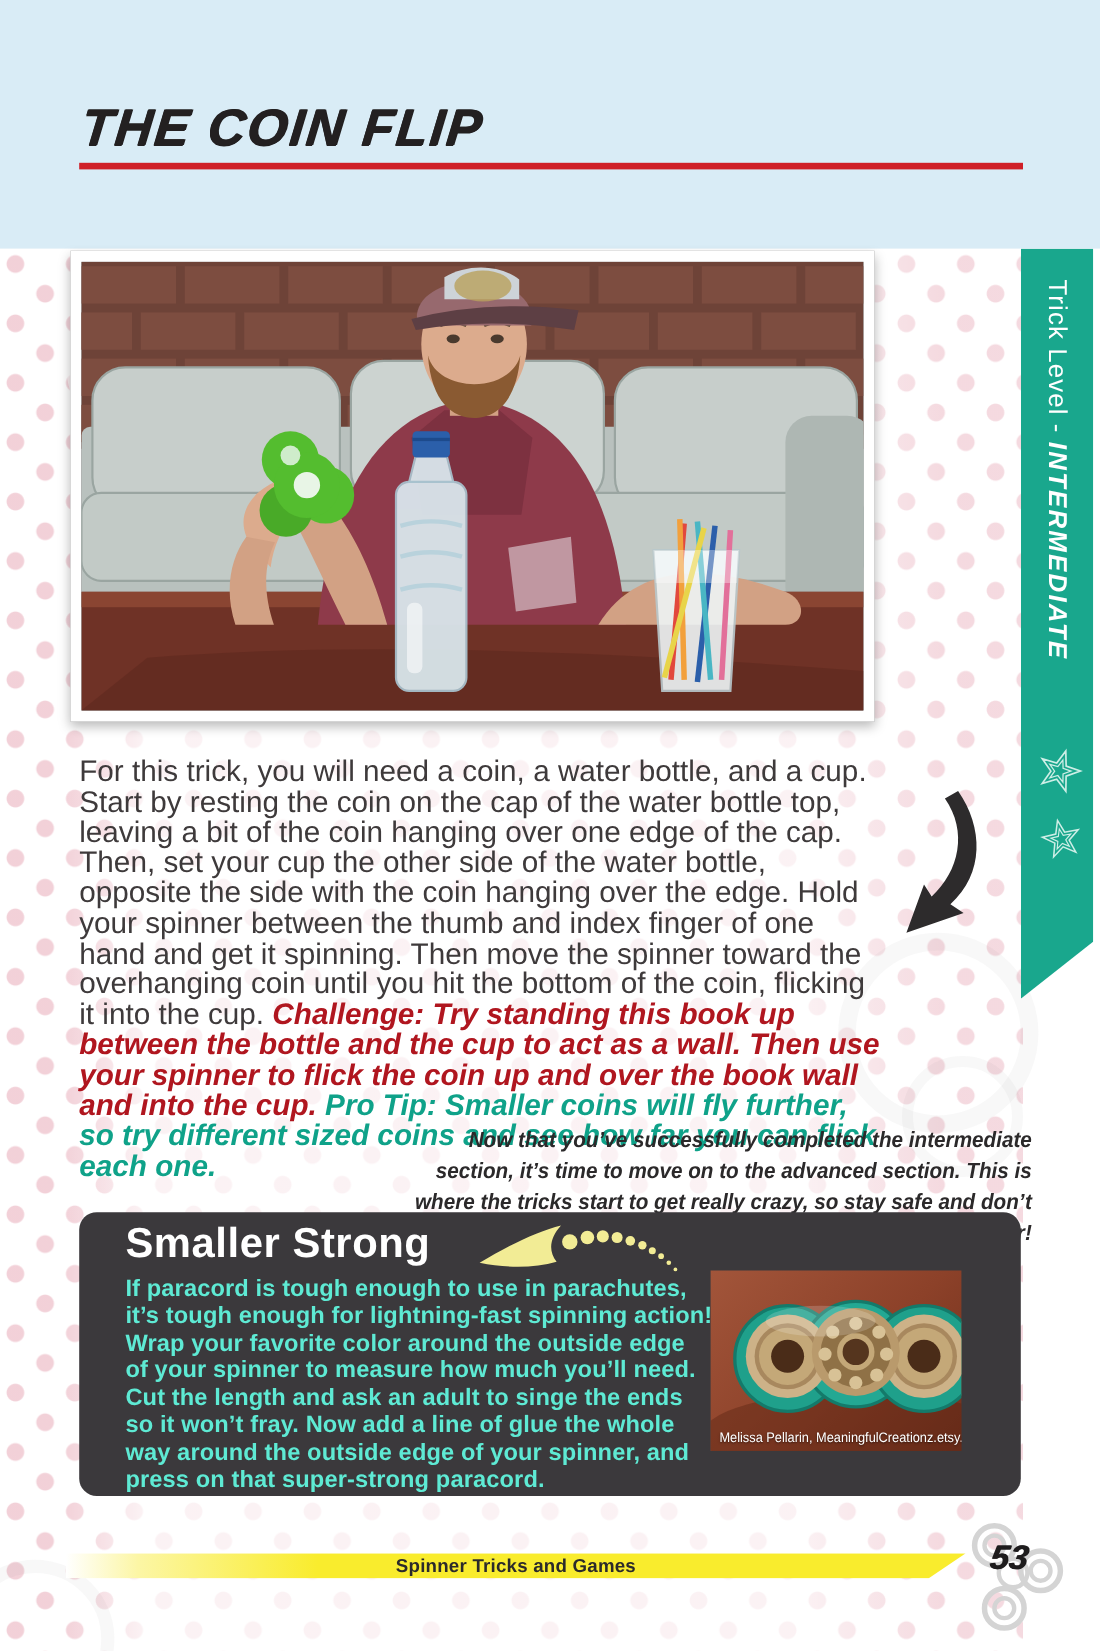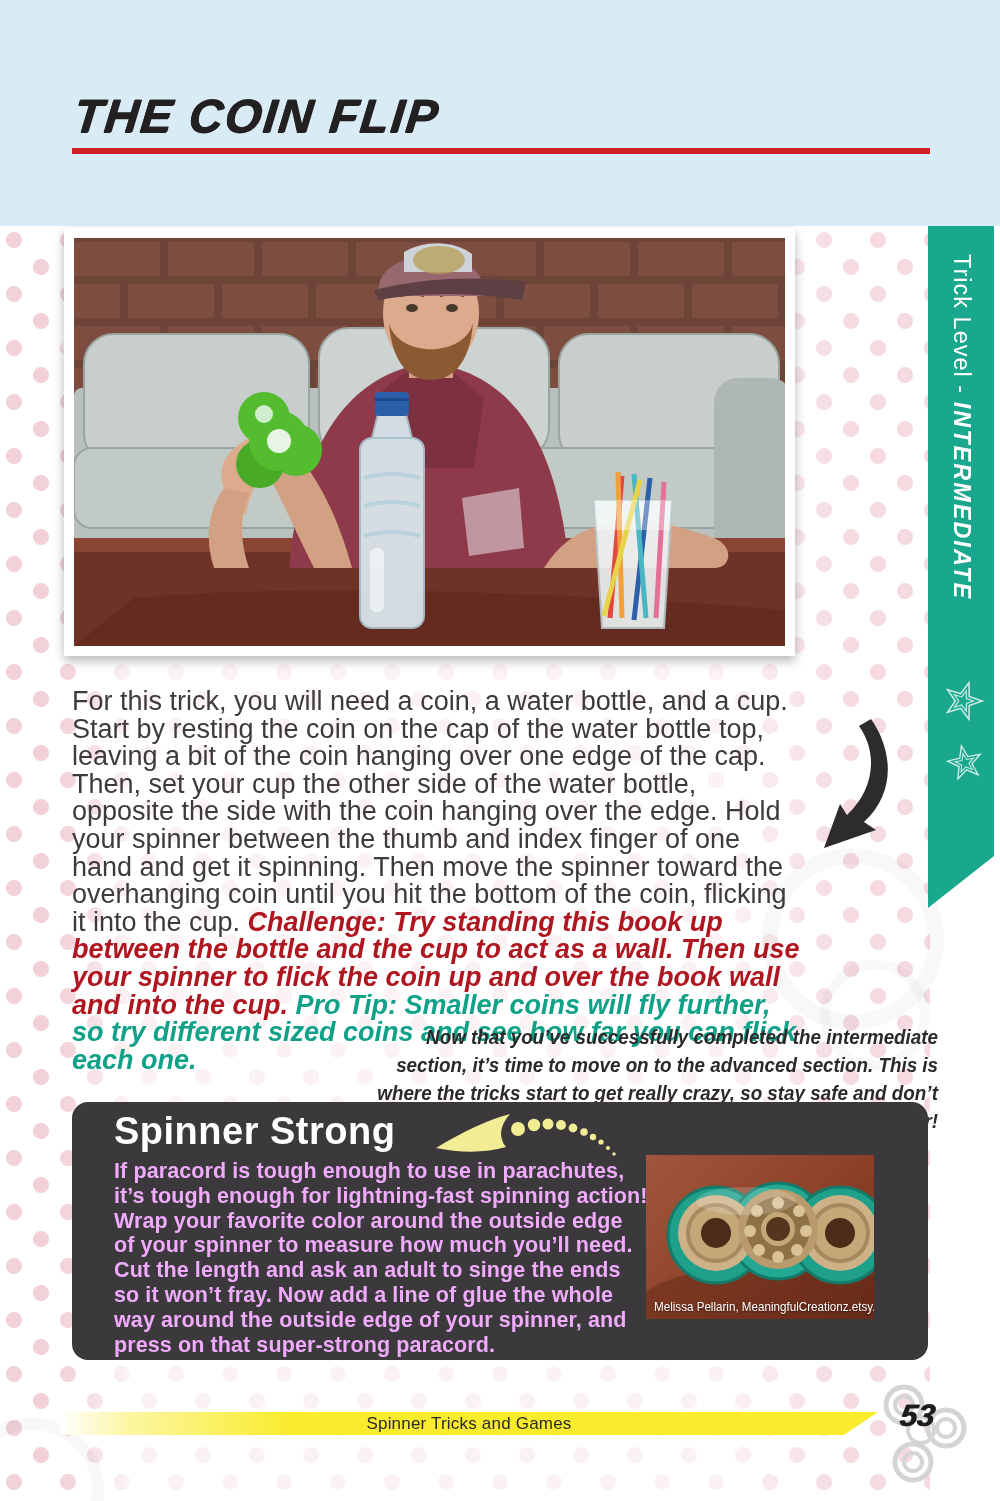--- a/index.html
+++ b/index.html
@@ -69,39 +69,39 @@
     position:absolute;left:72px;top:1102px;width:856px;height:258px;z-index:3;
     background:#3b393c;border-radius:16px;
   }
   .callout-title{
     position:absolute;left:42px;top:8px;font-size:38px;font-weight:bold;color:#ffffff;
     letter-spacing:.5px;white-space:nowrap;
   }
   .callout-deco{position:absolute;left:362px;top:10px;}
   .callout-body{
     position:absolute;left:42px;top:57px;width:534px;
-    font-size:21.5px;line-height:24.8px;font-weight:bold;color:#f0abfc;letter-spacing:.1px;
+    font-size:21.5px;line-height:24.8px;font-weight:bold;color:#5eead4;letter-spacing:.1px;
   }
   .callout-photo{
     position:absolute;left:574px;top:53px;width:228px;height:164px;overflow:hidden;
     background:linear-gradient(135deg,#a2553a 0%,#8c4129 55%,#6f2f1c 100%);
   }
   .photo-credit{
     position:absolute;left:8px;bottom:5px;color:#ffffff;font-size:12.5px;
     text-shadow:0 1px 2px rgba(0,0,0,.6);transform:scaleX(.93);transform-origin:left bottom;white-space:nowrap;
   }
   
   .footer-bar{
     position:absolute;left:60px;top:1412px;width:818px;height:23px;z-index:3;
     background:linear-gradient(to right,#ffffff 0%,#fcf6a5 8%,#f9ec2d 28%,#f9ec2d 100%);
     clip-path:polygon(0 0,100% 0,calc(100% - 34px) 100%,0 100%);
   }
   .footer-label{
     position:absolute;left:0;top:0;width:100%;text-align:center;line-height:23px;
-    font-size:17px;color:#2b2a2b;letter-spacing:.2px;
+    font-size:17px;color:#2b2a2b;letter-spacing:.2px;font-weight:bold;
   }
   .page-spinner{position:absolute;left:866px;top:1378px;z-index:4;}
   .page-num{
     position:absolute;left:900px;top:1398px;z-index:5;font-size:31px;font-weight:bold;font-style:italic;
     color:#1e1c1d;transform:skewX(-8deg);text-shadow:1px 0 #1e1c1d;
   }
 </style>
 </head>
 <body>
 
@@ -249,21 +249,21 @@
 
   <div class="curve-arrow">
     <svg width="96" height="142" viewBox="0 0 96 142">
       <path d="M59,3 C82,36 83,78 52,106 L64,114 L12,132 L28,88 L35,99 C60,76 68,40 47,10 Z" fill="#2d2b2c"></path>
     </svg>
   </div>
 
   <p class="note">Now that you’ve successfully completed the intermediate section, it’s time to move on to the advanced section. This is where the tricks start to get really crazy, so stay safe and don’t attempt anything you’re not ready for!</p>
 
   <div class="callout">
-    <div class="callout-title">Spinner Strong</div>
+    <div class="callout-title">Smaller Strong</div>
     <div class="callout-deco">
       <svg width="190" height="52" viewBox="0 0 190 52">
         <path d="M2,36 C30,19 56,7 76,2 C66,13 64,25 72,35 C52,41 26,41 2,36 Z" fill="#f2ec95"></path>
         <circle cx="84" cy="17" r="7" fill="#f2ec95"></circle>
         <circle cx="100" cy="13" r="6.2" fill="#f2ec95"></circle>
         <circle cx="114" cy="12" r="5.5" fill="#f2ec95"></circle>
         <circle cx="127" cy="13" r="5" fill="#f2ec95"></circle>
         <circle cx="139" cy="16" r="4.4" fill="#f2ec95"></circle>
         <circle cx="150" cy="20" r="3.8" fill="#f2ec95"></circle>
         <circle cx="159" cy="25" r="3.2" fill="#f2ec95"></circle>

